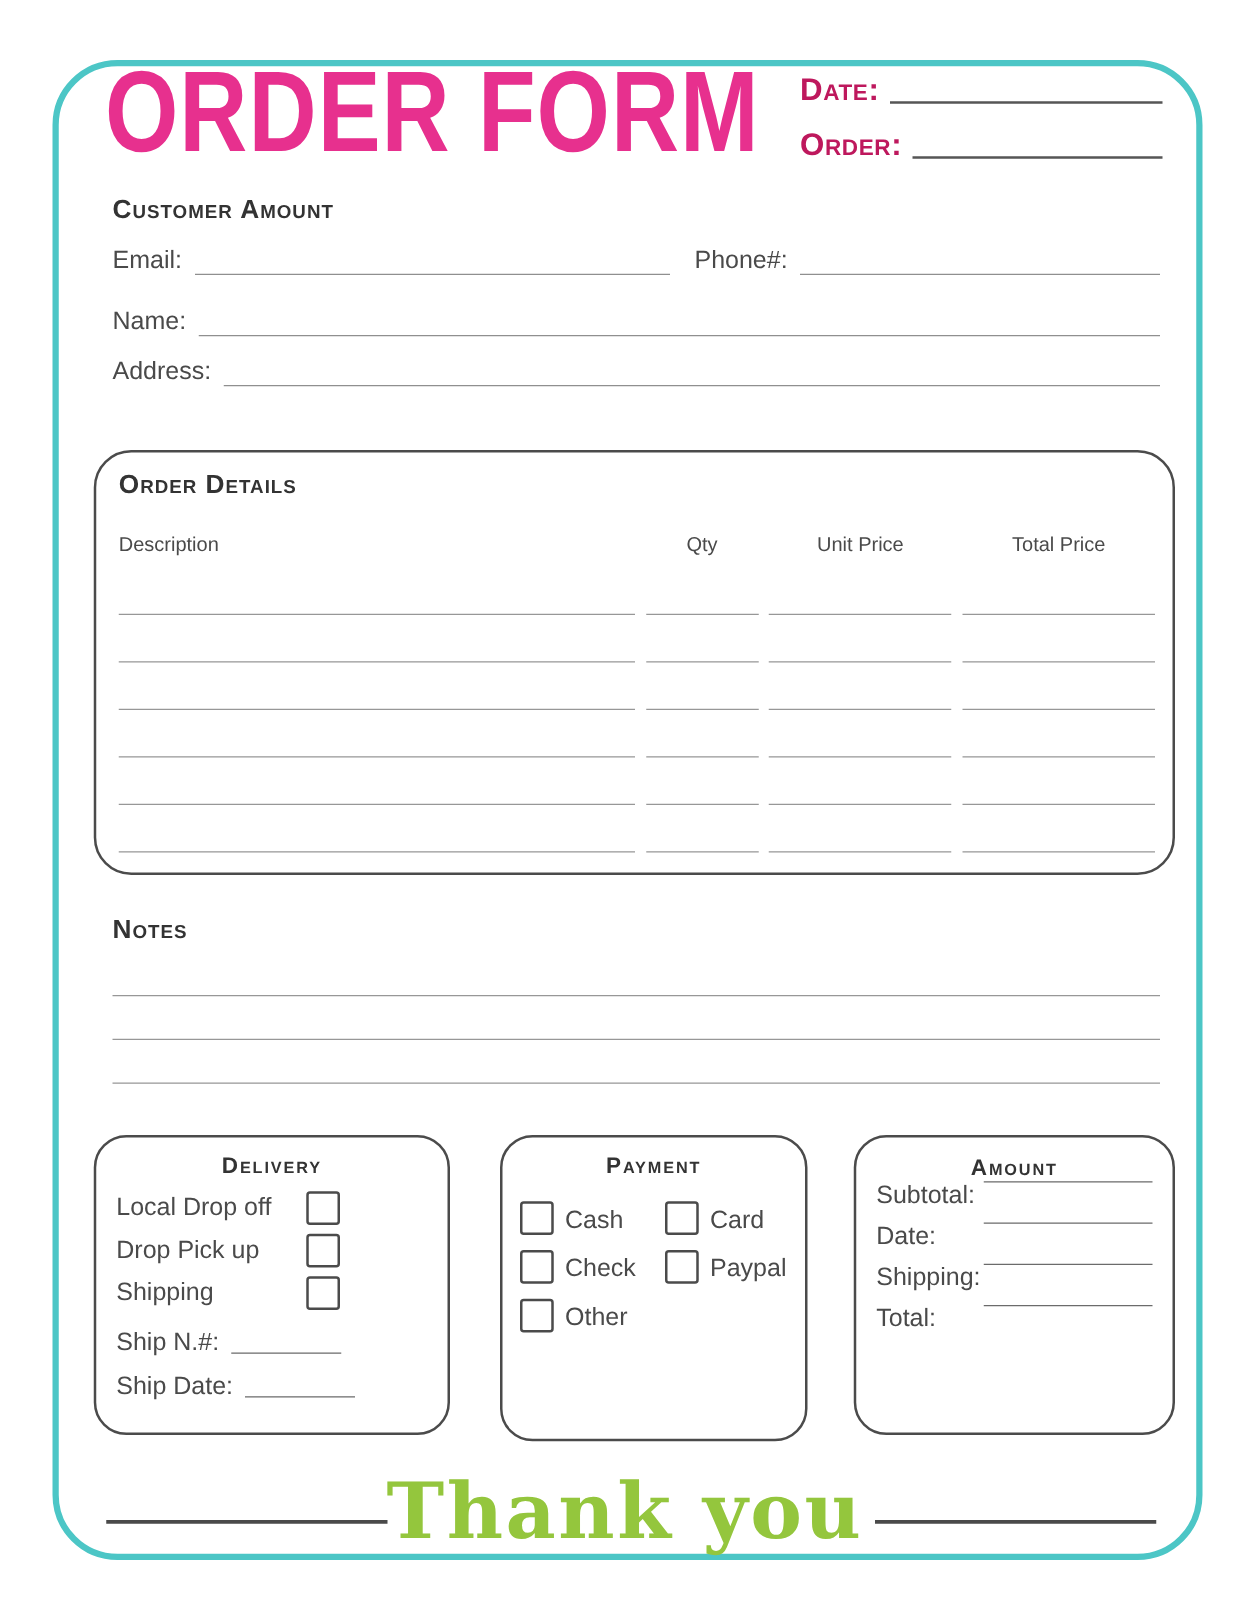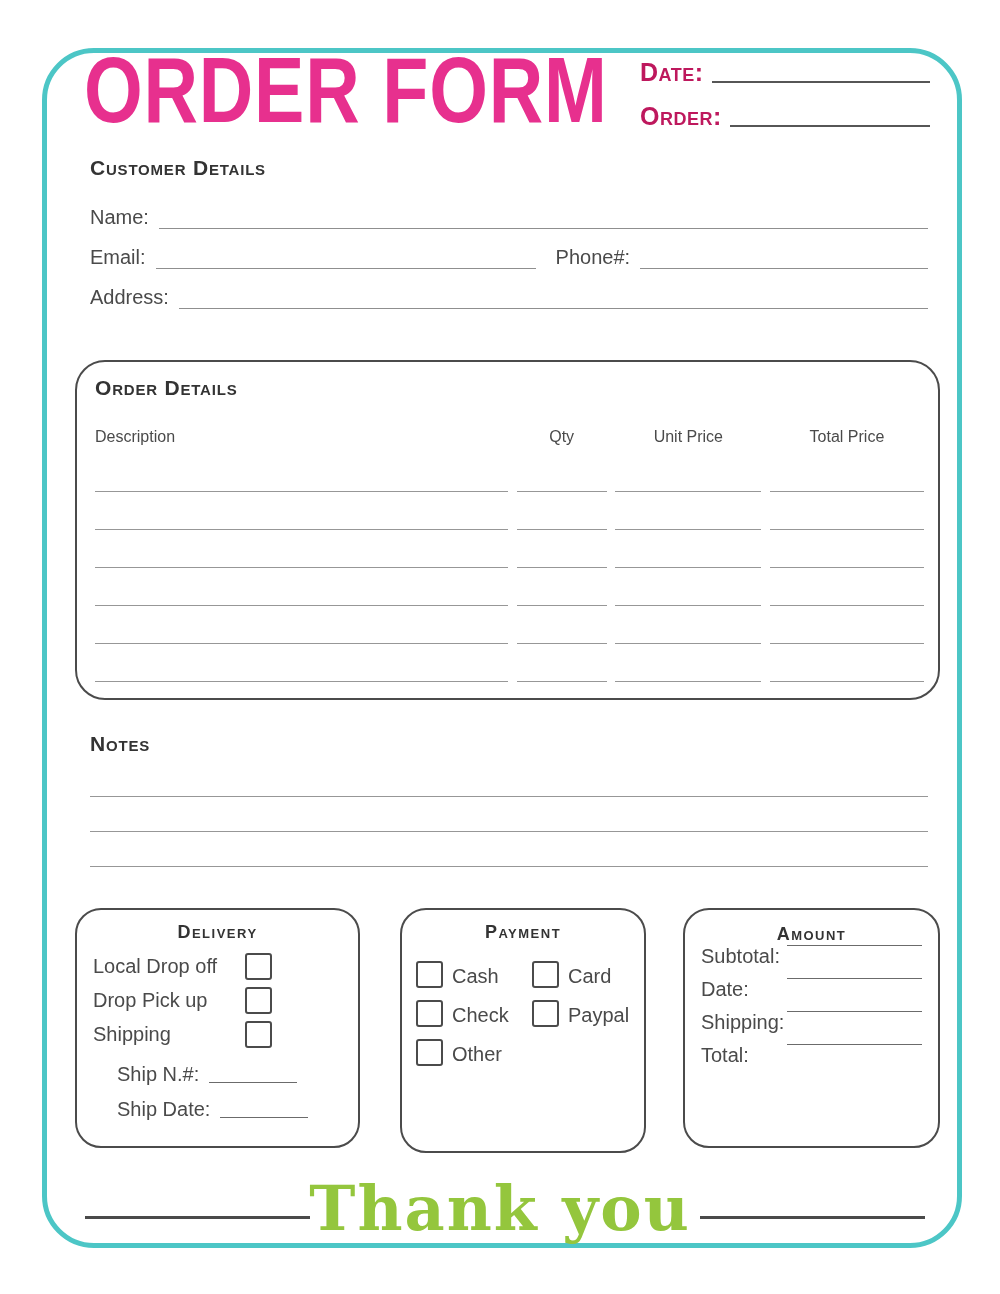--- a/index.html
+++ b/index.html
@@ -55,21 +55,21 @@
   
   .box { position:absolute; border:2px solid #4b4b4b; border-radius:26px; }
   .box-title { text-align:center; font-size:18px; font-weight:bold; color:#333;
                font-variant:small-caps; letter-spacing:1.5px; }
   .checkbox { width:27px; height:27px; border:2px solid #4b4b4b; border-radius:3px; background:#fff; flex:none; }
 
   .delivery { left:75px; top:908px; width:285px; height:240px; padding:12px 16px; }
   .d-options { margin-top:6px; }
   .d-row { display:flex; align-items:center; height:34px; }
   .d-row .label { width:152px; }
-  .d-ship-row { display:flex; align-items:flex-end; height:35px;margin-left:24px; }
+  .d-ship-row { display:flex; align-items:flex-end; height:35px; }
   .d-ship-row .hline { width:88px; margin-left:10px; margin-bottom:3px; border-bottom:1px solid #6b6b6b; }
 
   .payment { left:400px; top:908px; width:246px; height:245px; padding:12px 14px; }
   .p-cols { display:flex; margin-top:6px; }
   .p-col1 { width:116px; }
   .p-col2 { flex:1; }
   .p-item { display:flex; align-items:flex-end; height:39px; }
   .p-item .checkbox { margin-right:9px; }
   .p-item .label { white-space:nowrap; }
 
@@ -101,29 +101,29 @@
       <span class="hf-label">Date:</span>
       <span class="hline"></span>
     </div>
     <div class="hf-row">
       <span class="hf-label">Order:</span>
       <span class="hline"></span>
     </div>
   </div>
 
   <section class="customer">
-    <h2 class="sc-heading">Customer Details</h2>
-    <div class="c-row first">
-      <span class="label">Name:</span>
-      <span class="hline"></span>
-    </div>
+    <h2 class="sc-heading">Customer Amount</h2>
     <div class="c-row">
       <span class="label">Email:</span>
       <span class="hline email-line"></span>
       <span class="label phone-label">Phone#:</span>
+      <span class="hline"></span>
+    </div>
+    <div class="c-row first">
+      <span class="label">Name:</span>
       <span class="hline"></span>
     </div>
     <div class="c-row">
       <span class="label">Address:</span>
       <span class="hline"></span>
     </div>
   </section>
 
   <section class="order-box">
     <h2 class="sc-heading">Order Details</h2>

